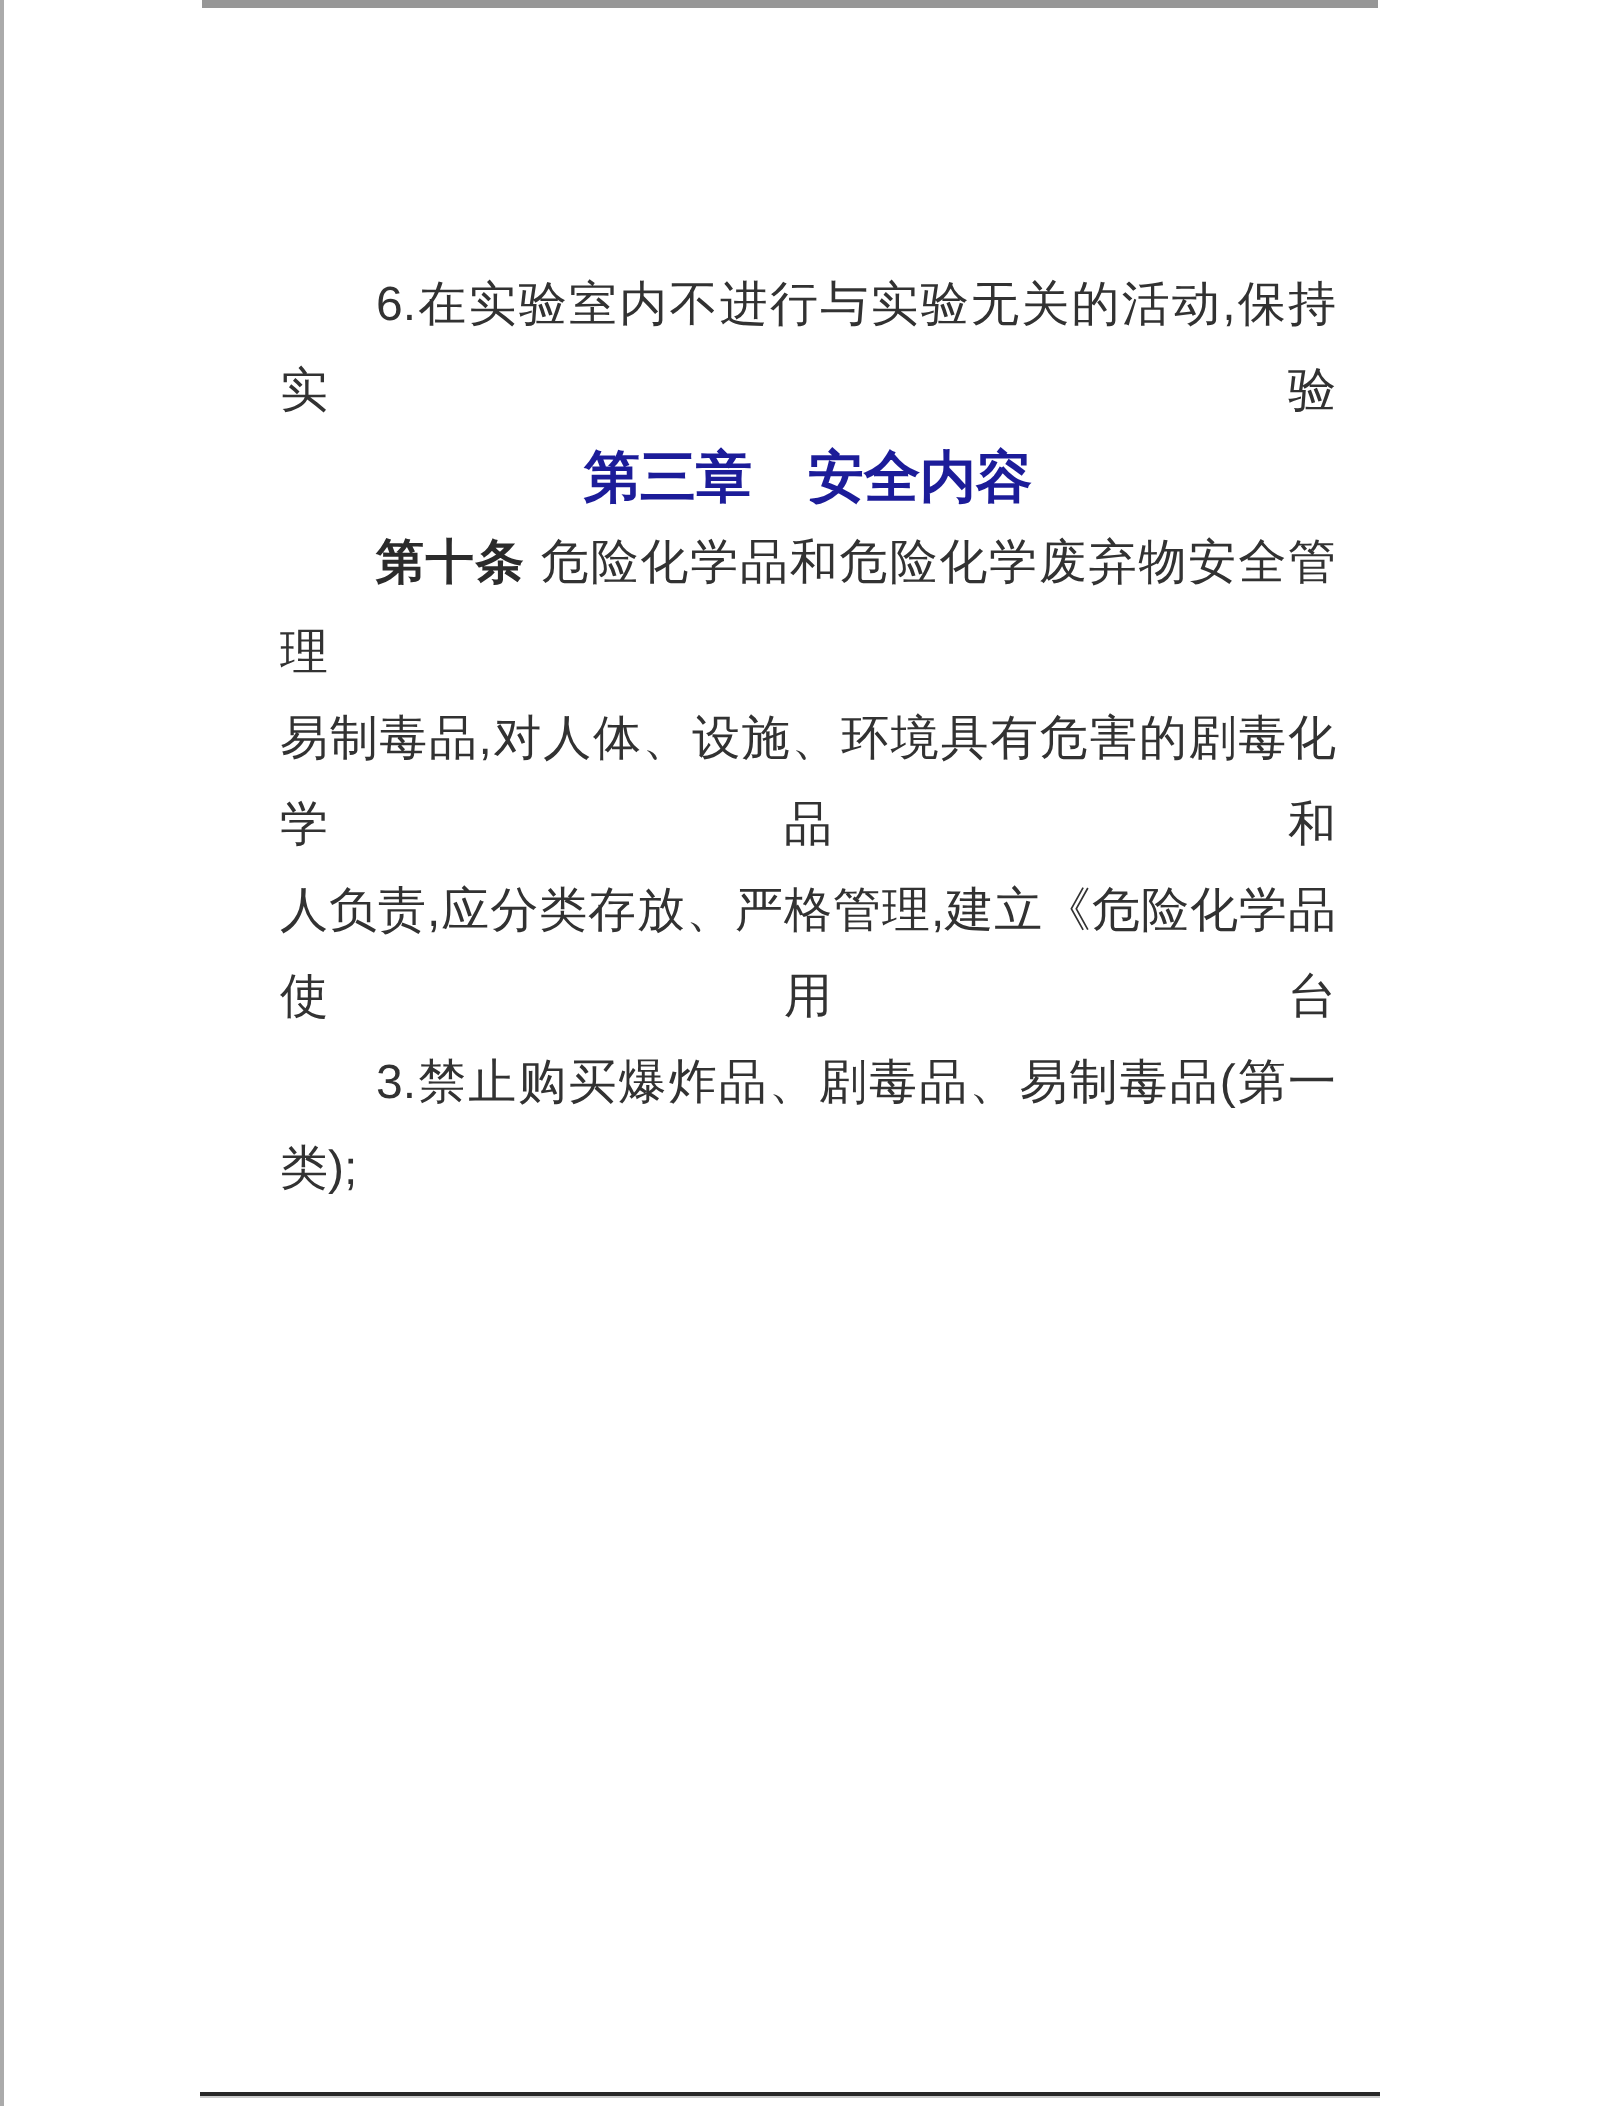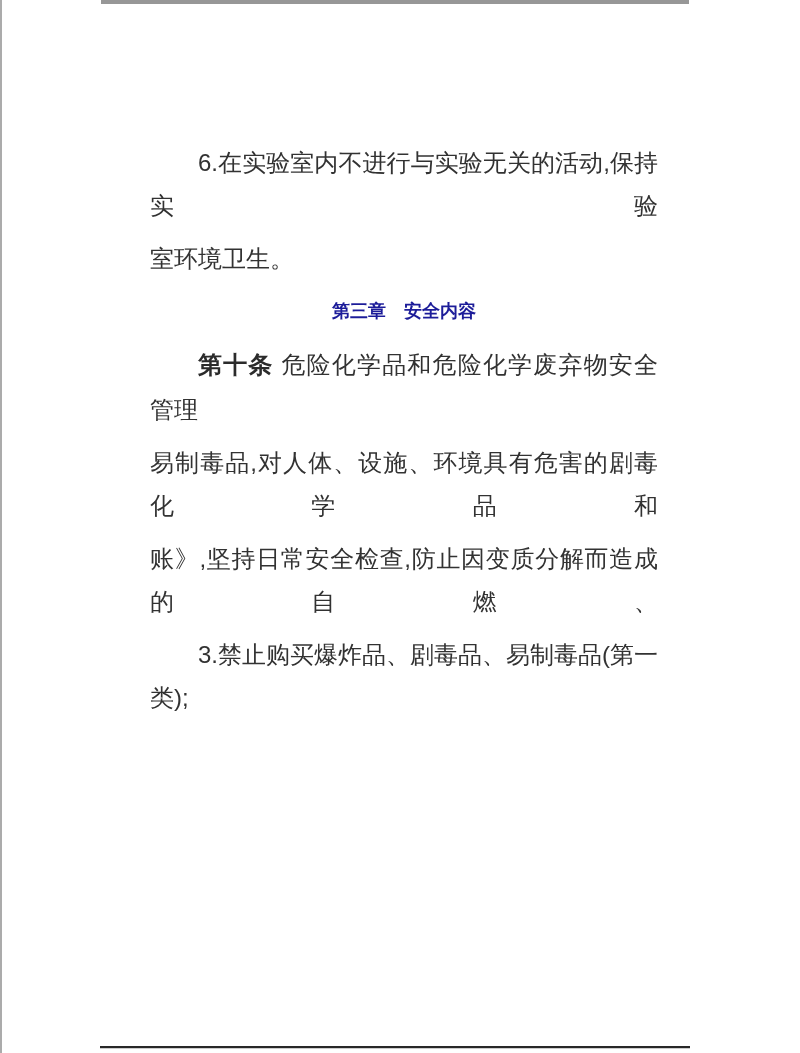--- a/index.html
+++ b/index.html
@@ -35,57 +35,56 @@
   }
   .content {
     position: absolute;
     left: 140px; top: 131px;
     width: 528px;
     color: #323232;
     font-size: 24px;
     line-height: 43px;
   }
   .line {
-    margin: 10px;
+    margin: 0;
     text-align: justify;
   }
   .line.fill {
     text-align-last: justify;
   }
   .line.indent {
     text-indent: 2em;
   }
   .heading {
     margin: 0;
     text-align: center;
     color: #1c1c99;
     font-weight: bold;
-    font-size: 18px;
+    font-size: 28px;
     line-height: 43px;
     white-space: pre;
   }
   .article-label {
     font-weight: bold;
     color: #2b2b2b;
     font-family: Liberation Mono, monospace;
   }
 </style>
 </head>
 <body>
 
 <div class="left-edge"></div>
 <div class="top-edge"></div>
 
 <div class="content">
   <p class="line indent fill">6.在实验室内不进行与实验无关的活动,保持实验</p>
-  <p class="line">室环境卫生。</p>
 
   <h2 class="heading">第三章　安全内容</h2>
 
   <p class="line indent"><span class="article-label">第十条</span><span> 危险化学品和危险化学废弃物安全管理</span></p>
 
   <p class="line fill">易制毒品,对人体、设施、环境具有危害的剧毒化学品和</p>
-  <p class="line fill">账》,坚持日常安全检查,防止因变质分解而造成的自燃、</p>
+  <p class="line fill">人负责,应分类存放、严格管理,建立《危险化学品使用台</p>
   <p class="line indent">3.禁止购买爆炸品、剧毒品、易制毒品(第一类);</p>
 
 </div>
 
 <div class="bottom-rule"></div>
 
 </body></html>

